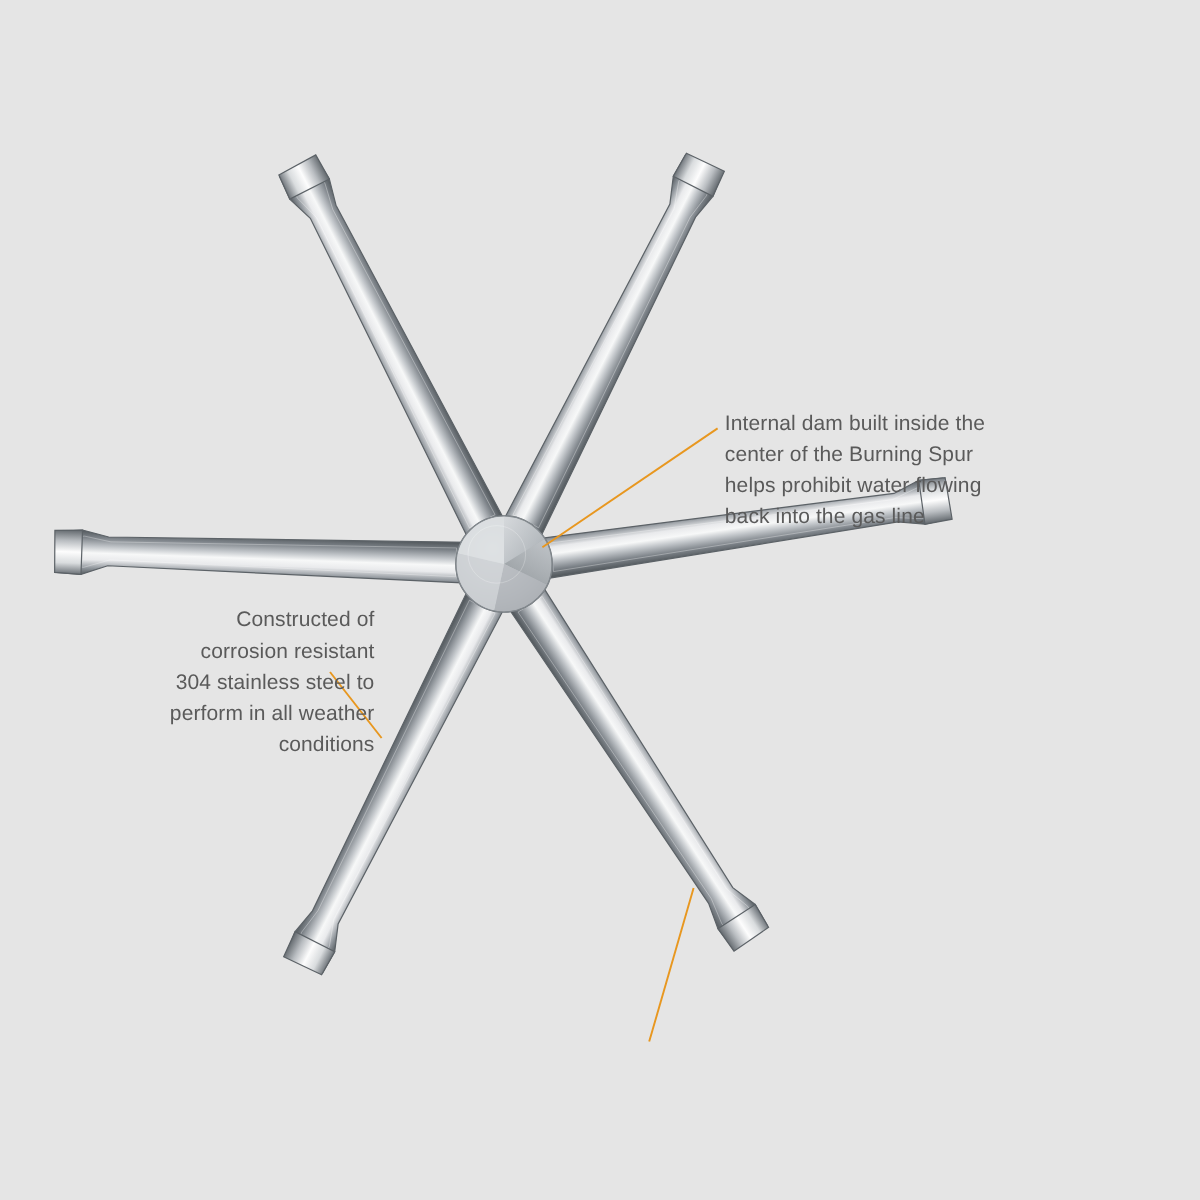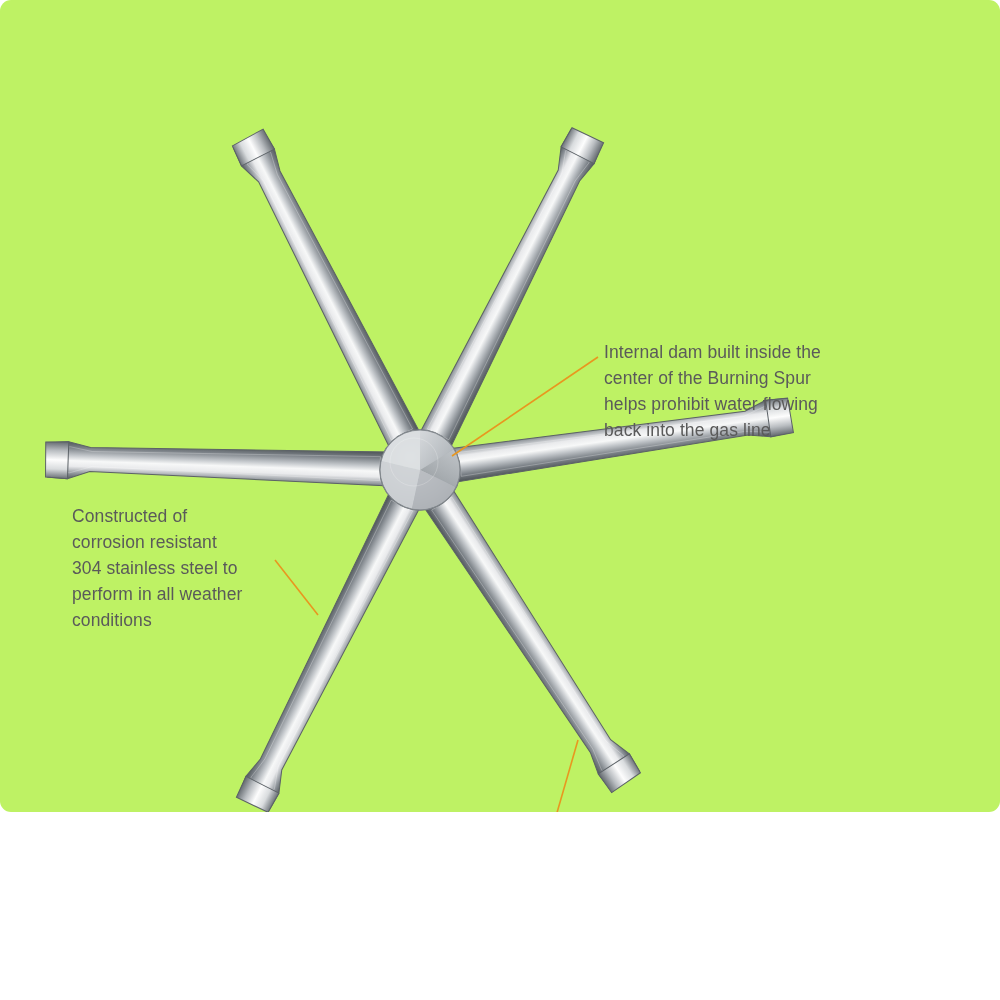--- a/index.html
+++ b/index.html
@@ -3,25 +3,24 @@
 <meta charset="utf-8">
 <style>
   html, body {
     margin: 0;
     padding: 0;
     background: #ffffff;
   }
   #page {
     position: relative;
     width: 1000px;
-    height: 812px;
-    background: #bef264;
+    height: 1000px;
+    background: #e5e5e5;
     overflow: hidden;
     font-family: "Liberation Sans", sans-serif;
-    border-radius: 11px;
   }
   #burner-svg {
     position: absolute;
     left: 0;
     top: 0;
     width: 1000px;
     height: 1000px;
   }
   .callout {
     position: absolute;
@@ -34,20 +33,21 @@
   }
   #callout-dam {
     left: 604px;
     top: 339px;
     width: 300px;
   }
   #callout-steel {
     left: 72px;
     top: 503px;
     width: 240px;
+    text-align: right;
   }
   #callout-leg {
     left: 567px;
     top: 673px;
     width: 370px;
   }
   .leader {
     position: absolute;
     left: 0;
     top: 0;

